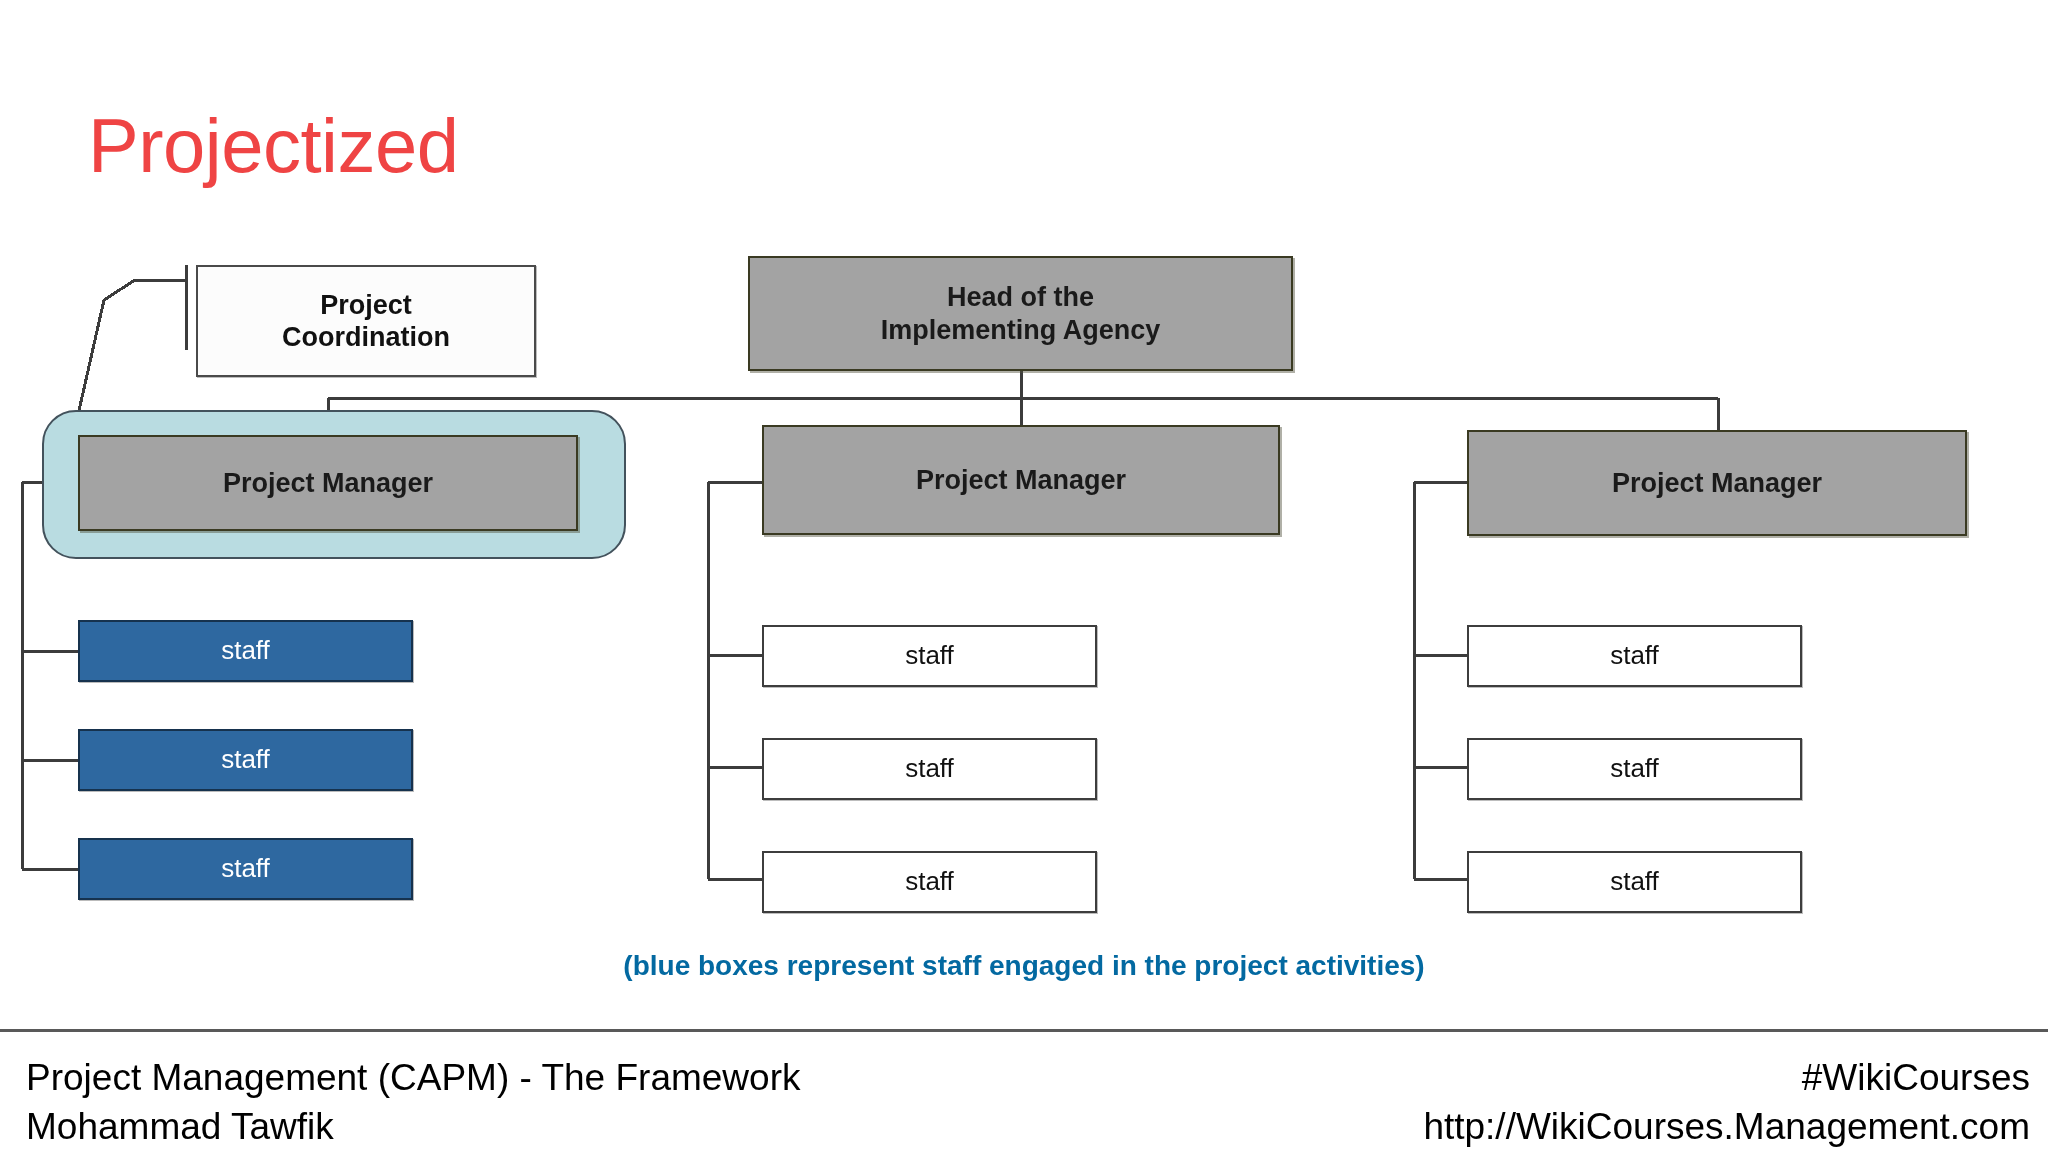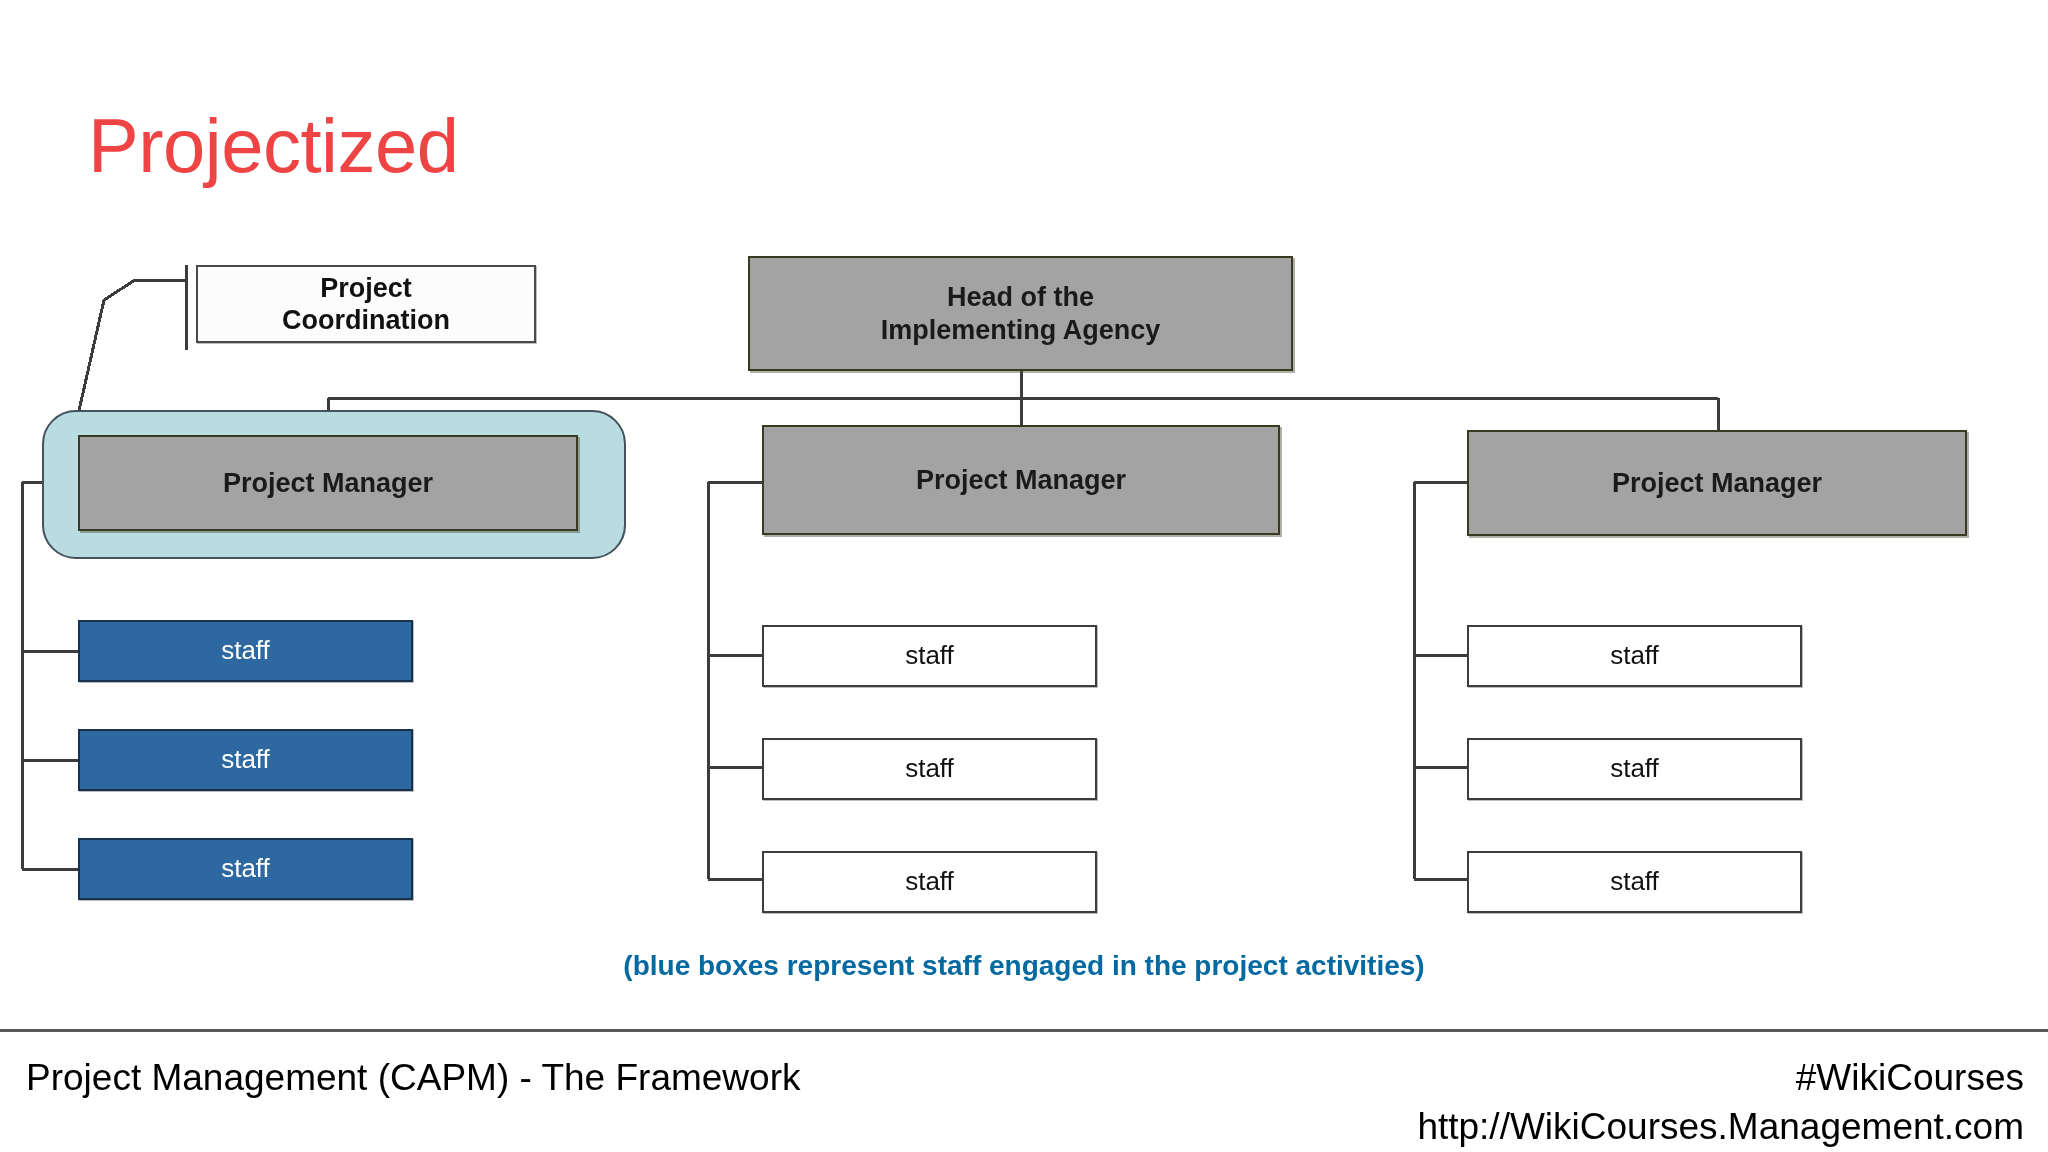--- a/index.html
+++ b/index.html
@@ -124,21 +124,21 @@
   }
   #footer {
     position: absolute;
     left: 0;
     top: 1040px;
     width: 2048px;
     height: 112px;
     display: flex;
     justify-content: space-between;
     align-items: flex-start;
-    padding: 14px 24px 0 26px;
+    padding: 14px 18px 0 26px;
     box-sizing: border-box;
     font-size: 37px;
     line-height: 1.32;
     color: #000000;
   }
   #footer-left  { text-align: left; }
   #footer-right { text-align: right; }
   .footer-line { white-space: nowrap; display: block; }
 </style>
 </head>
@@ -177,21 +177,21 @@
       <line x1="708" y1="879" x2="762" y2="879"></line>
 
       <line x1="1414" y1="482" x2="1467" y2="482"></line>
       <line x1="1414" y1="482" x2="1414" y2="879"></line>
       <line x1="1414" y1="655" x2="1467" y2="655"></line>
       <line x1="1414" y1="767" x2="1467" y2="767"></line>
       <line x1="1414" y1="879" x2="1467" y2="879"></line>
     </g>
   </svg>
 
-  <div class="node node-white-outline" style="left:196px; top:265px; width:340px; height:78px; flex-direction:column;">
+  <div class="node node-white-outline" style="left:196px; top:265px; width:340px; height:112px; flex-direction:column;">
     <span>Project</span>
     <span>Coordination</span>
   </div>
 
   <div class="node node-yellow" style="left:748px; top:256px; width:545px; height:115px; flex-direction:column;">
     <span>Head of the</span>
     <span>Implementing Agency</span>
   </div>
 
   <div id="pm-highlight" style="left:42px; top:410px; width:580px; height:145px;"></div>
@@ -238,18 +238,19 @@
     <span>staff</span>
   </div>
 
   <div id="chart-caption">(blue boxes represent staff engaged in the project activities)</div>
 </div>
 
 <div id="footer-rule"></div>
 <div id="footer">
   <div id="footer-left">
     <span class="footer-line">Project Management (CAPM) - The Framework</span>
+    <span class="footer-line">Mohammad Tawfik</span>
   </div>
   <div id="footer-right">
     <span class="footer-line">#WikiCourses</span>
     <span class="footer-line">http://WikiCourses.Management.com</span>
   </div>
 </div>
 
 </body></html>

